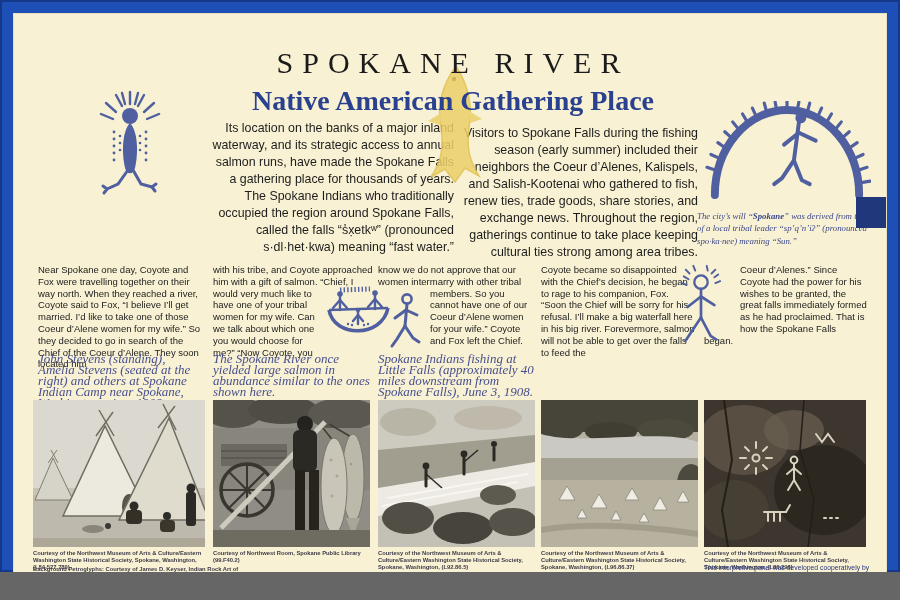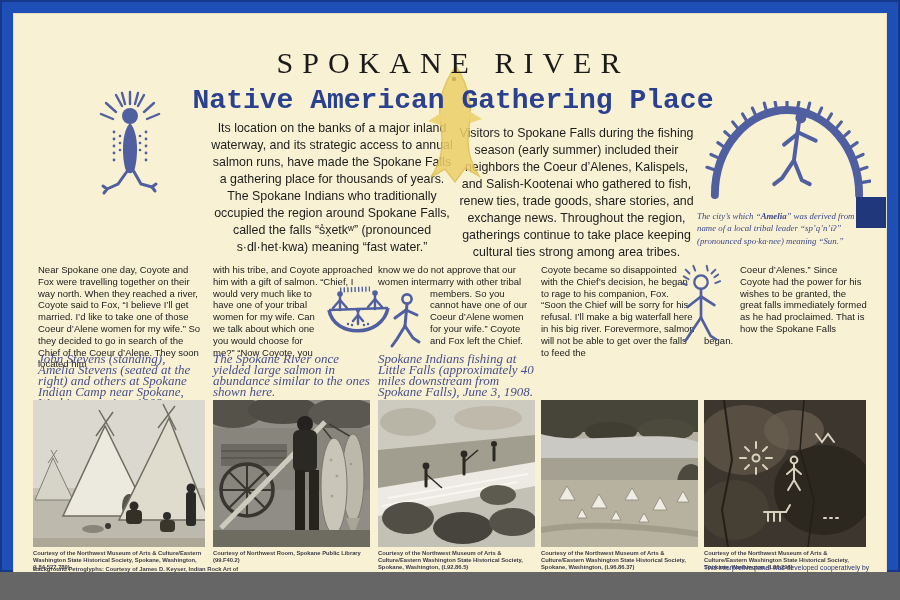--- a/index.html
+++ b/index.html
@@ -4,23 +4,23 @@
 <style>
   html,body{margin:0;padding:0;background:#666;}
   .stage{position:relative;width:900px;height:572px;overflow:hidden;
          font-family:"Liberation Sans",sans-serif;
          background:#1e4fb6;box-shadow:inset 0 0 0 2px #16388a;}
   .panel{position:absolute;left:13px;top:13px;width:874px;height:574px;
          background:#f8f1d3;box-shadow:0 0 0 1px #e8e0bf inset;}
   .abs{position:absolute;}
   .title{font-family:"Liberation Serif",serif;font-size:30px;letter-spacing:9px;
          color:#1b1b1b;text-align:center;z-index:2;}
-  .subtitle{font-family:Liberation Mono, monospace;font-weight:bold;font-size:28px;
+  .subtitle{font-family:Liberation Serif, serif;font-weight:bold;font-size:28px;
          color:#2a418f;text-align:center;z-index:2;}
-  .intro{font-size:12.4px;line-height:17px;color:#1d1d1d;text-align:center;}
+  .intro{font-size:12.4px;line-height:17px;color:#1d1d1d;text-align:right;}
   .note{font-family:"Liberation Serif",serif;font-style:italic;font-size:8.8px;
         line-height:12.4px;color:#333a5e;}
   .note-r{color:#3b478c;}
   .story{font-size:9.5px;line-height:11.8px;color:#1c1c1c;margin:0;}
   .caption{font-family:"Liberation Serif",serif;font-style:italic;font-size:13px;
            line-height:11px;color:#474f8f;}
   .credit{font-size:5.8px;line-height:6.8px;color:#3c3a48;font-weight:bold;}
   .devnote{font-size:6.8px;line-height:8.6px;color:#27357c;}
   .wrap-r{float:right;width:44px;height:58px;margin:2px 0 0 6px;}
   .wrap-l{float:left;width:46px;height:56px;margin:2px 6px 0 0;}
@@ -115,21 +115,21 @@
           <path d="M97,32 L114,40"></path>
         <path d="M92,60 L80,78 L72,84"></path>
           <path d="M92,60 L100,80 L108,84"></path>
       </g>
       <circle cx="99" cy="17" r="5.5" fill="#4f5fa0"></circle>
     </svg>
 
     <p class="abs intro" style="left:197px;top:107px;width:244px;">Its location on the banks of a major inland waterway, and its strategic access to annual salmon runs, have made the Spokane Falls a gathering place for thousands of years. The Spokane Indians who traditionally occupied the region around Spokane Falls, called the falls “s̓x̣etkʷ” (pronounced s·dl·het·kwa) meaning “fast water.”</p>
     <p class="abs intro" style="left:442px;top:112px;width:243px;">Visitors to Spokane Falls during the fishing season (early summer) included their neighbors the Coeur d’Alenes, Kalispels, and Salish-Kootenai who gathered to fish, renew ties, trade goods, share stories, and exchange news. Throughout the region, gatherings continue to take place keeping cultural ties strong among area tribes.</p>
 
-    <p class="abs note note-r" style="left:684px;top:197px;width:190px;"><span>The city’s which “</span><b>Amelia</b><span>” was derived from the name of a local tribal leader “sp’q’n’iʔ” (pronounced spo·ka·nee) meaning “Sun.”</span></p>
+    <p class="abs note note-r" style="left:684px;top:197px;width:190px;"><span>The city’s will “</span><b>Spokane</b><span>” was derived from the name of a local tribal leader “sp’q’n’iʔ” (pronounced spo·ka·nee) meaning “Sun.”</span></p>
 
     <div class="abs navy-block" style="left:843px;top:184px;width:30px;height:31px;"></div>
 
     <p class="abs story" style="left:200px;top:251px;width:160px;">
       <span>with his tribe, and Coyote approached him with a gift of salmon. “Chief, I would</span>
       <span class="wrap-r"></span>
       <span>very much like to have one of your tribal women for my wife. Can we talk about which one you would choose for me?” “Now Coyote, you</span>
     </p>
 
     <p class="abs story" style="left:25px;top:251px;width:168px;">Near Spokane one day, Coyote and Fox were travelling together on their way north. When they reached a river, Coyote said to Fox, “I believe I’ll get married. I’d like to take one of those Coeur d’Alene women for my wife.” So they decided to go in search of the Chief of the Coeur d’Alene. They soon located him</p>

